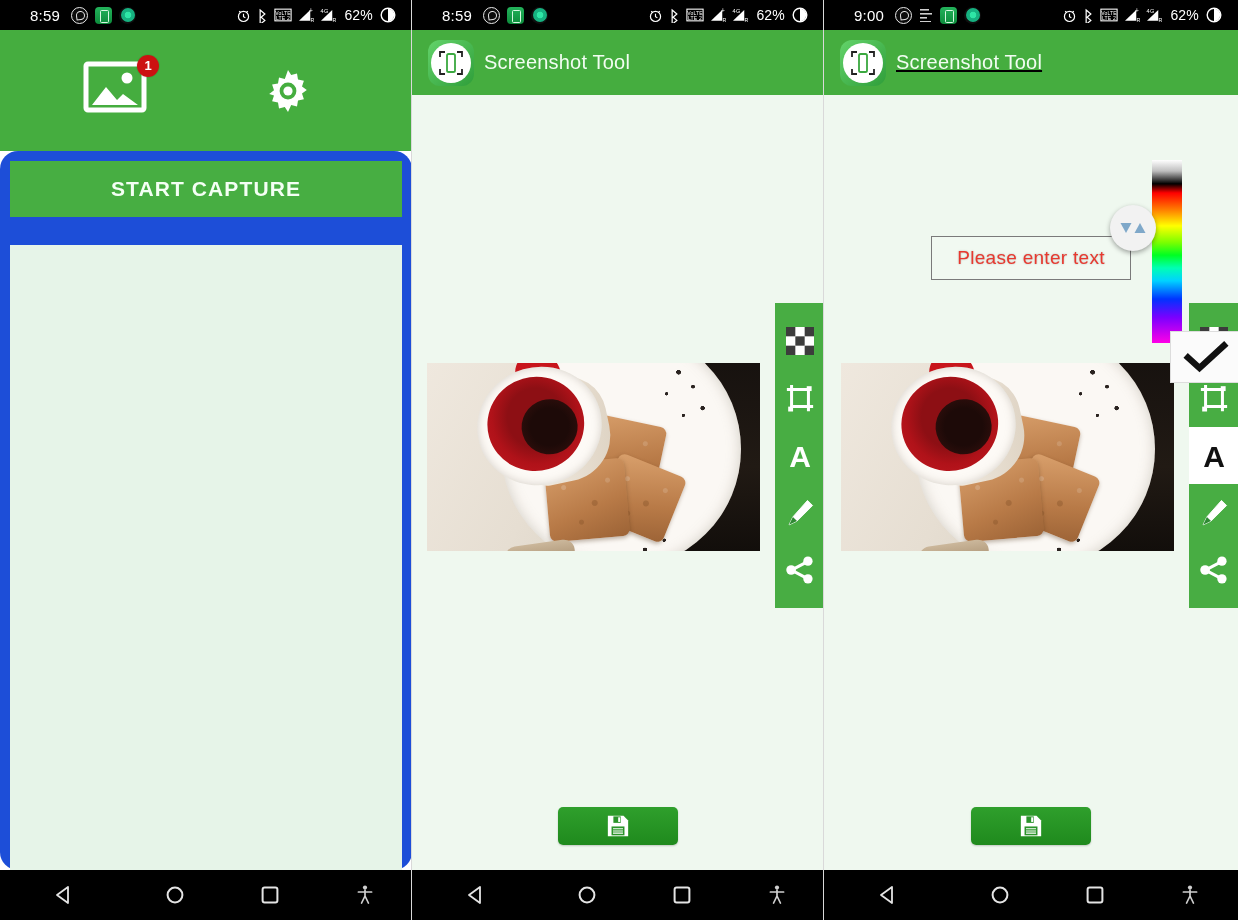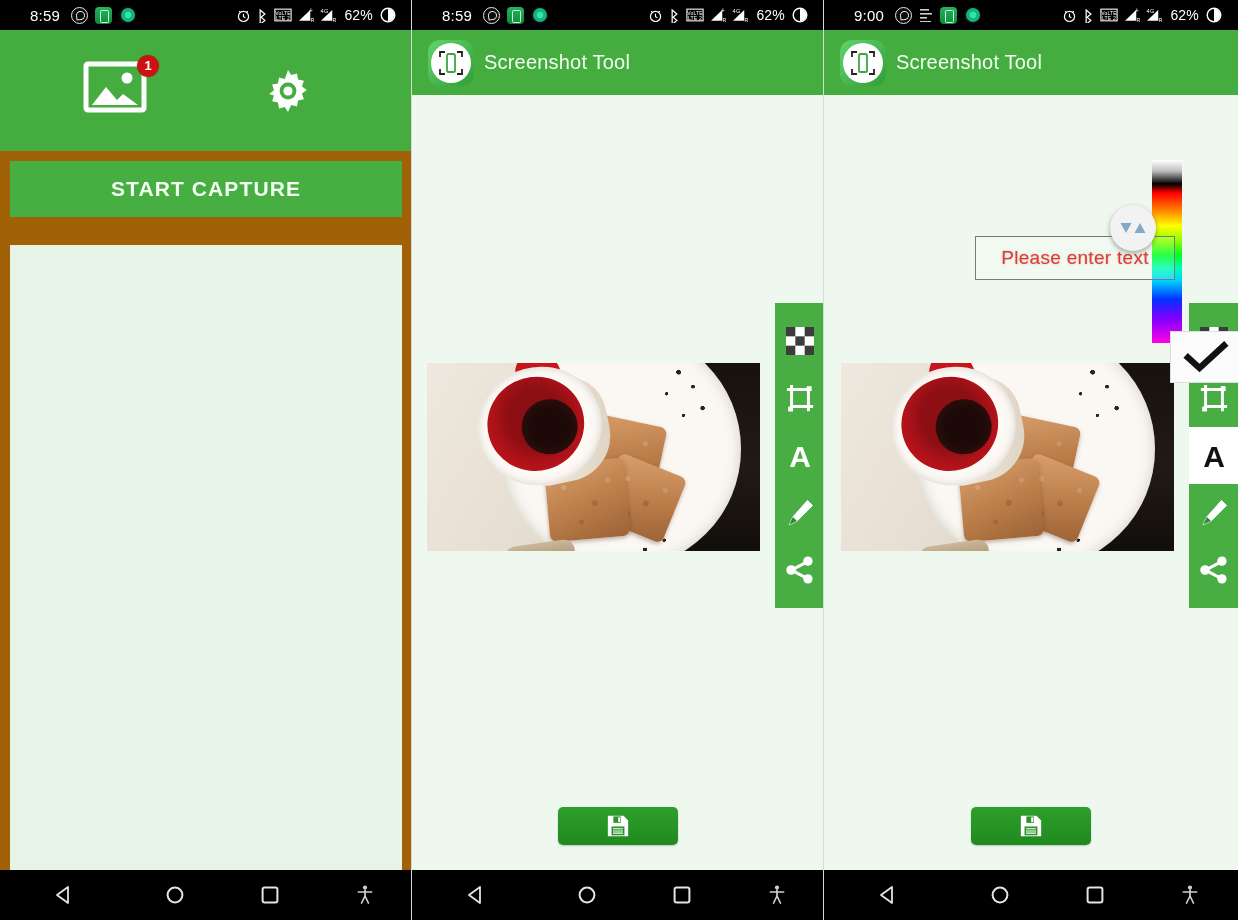--- a/index.html
+++ b/index.html
@@ -14,21 +14,21 @@
   
   .panel {
     position: relative;
     height: 920px;
     background: #ffffff;
     overflow: hidden;
     flex: 0 0 auto;
   }
   .p1 { width: 412px; }
   .p2 { width: 412px; }
-  .p3 { width: 414px; }
+  .p3 { width: 414px; text-decoration: underline; }
 
   
   .statusbar {
     height: 30px; background: #000000;
     display: flex; align-items: center;
     padding: 0 8px; color: #ffffff;
     font-size: 15px; letter-spacing: .2px;
     position: relative; z-index: 30;
   }
   .sb-clock { font-size: 15px; font-weight: 400; margin-left: 22px; }
@@ -93,21 +93,21 @@
   }
   .app-logo .disc {
     width: 40px; height: 40px; border-radius: 50%; background: #ffffff;
     display: flex; align-items: center; justify-content: center;
   }
   .appbar-title { color: #f2fdf2; font-size: 20px; font-weight: 400; letter-spacing: .2px; }
 
   
   .home-body {
     position: absolute; left: 0; top: 151px; right: 0; bottom: 50px;
-    background: #a16207; padding: 10px 10px 0 10px;
+    background: #1d4ed8; padding: 10px 10px 0 10px; border-radius: 18px;
   }
   .capture-btn {
     height: 56px; background: #47ae42; border: none;
     color: #f4fff4; font-size: 21px; font-weight: 700; letter-spacing: 1.1px;
     width: 100%; display: flex; align-items: center; justify-content: center;
     cursor: pointer;
   }
   .thumb-list {
     position: absolute; left: 10px; right: 10px; top: 94px; bottom: 0;
     background: #e6f4e8;
@@ -194,21 +194,21 @@
     width: 49px; height: 61px;
     display: flex; align-items: center; justify-content: center;
     cursor: pointer;
   }
   .tool.active { background: #ffffff; }
 
   
   .text-box {
     position: absolute; left: 107px; top: 141px; width: 200px; height: 44px;
     border: 1px solid #7a7a7a; background: rgba(255,255,255,.16);
-    display: flex; align-items: center; justify-content: center; z-index: 16; margin-left: 44px;
+    display: flex; align-items: center; justify-content: center; z-index: 16;
   }
   .text-box .ph {
     color: #e8392f; font-size: 19px; letter-spacing: .3px;
     text-shadow: 0 0 2px rgba(0,0,0,.25);
   }
   .size-knob {
     position: absolute; left: 286px; top: 110px; width: 46px; height: 46px;
     border-radius: 50%; background: #f2f2f2;
     box-shadow: 0 2px 5px rgba(0,0,0,.35);
     display: flex; align-items: center; justify-content: center; gap: 1px;

